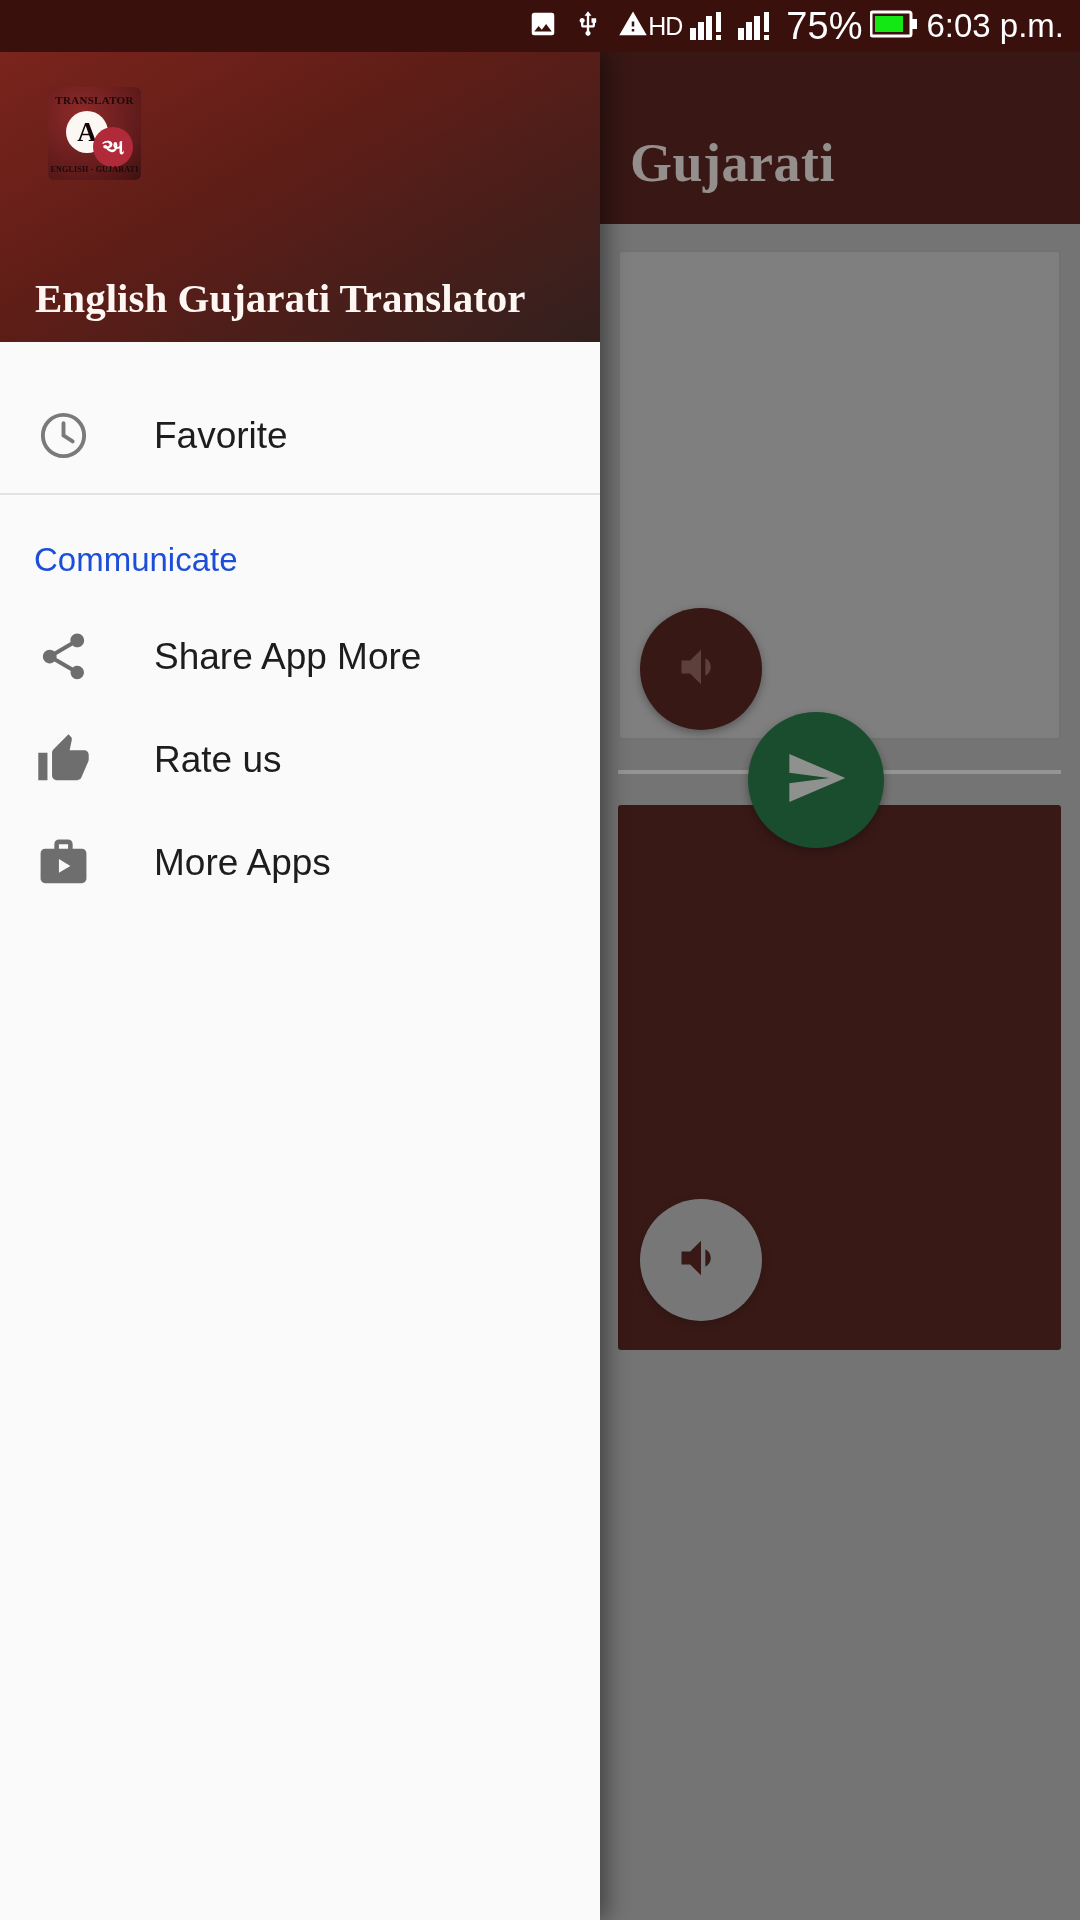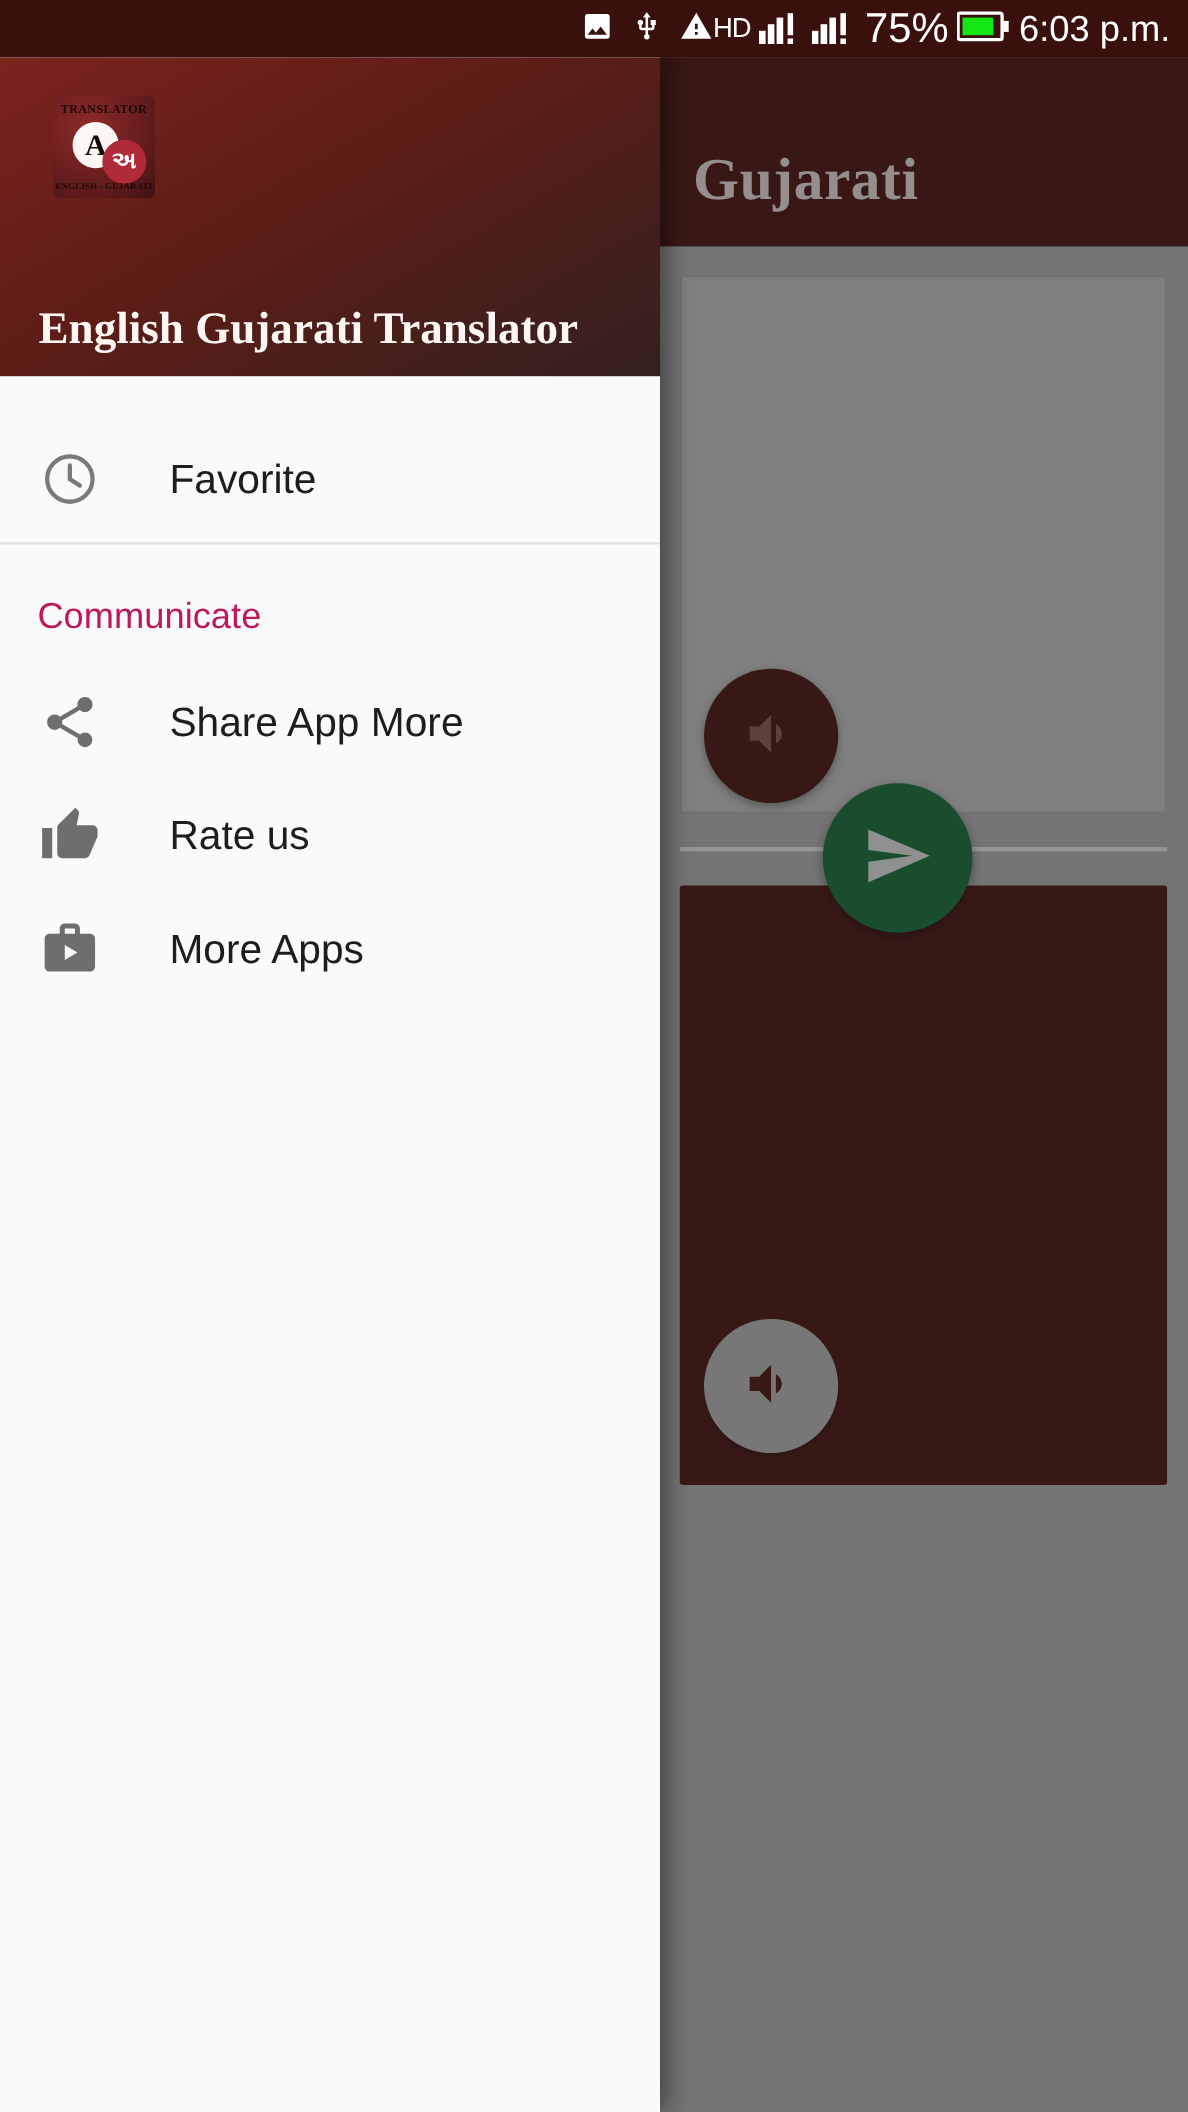--- a/index.html
+++ b/index.html
@@ -127,21 +127,21 @@
   }
   .menu-icon {
     width: 58px; display: flex; align-items: center; justify-content: center;
     color: #6e6e6e;
   }
   .menu-label {
     margin-left: 62px; font-size: 37px; color: #1d1d1d;
   }
   #menu-divider { height: 2px; background: #e2e2e2; margin: 6px 0 0 0; }
   #section-label {
-    padding: 46px 0 26px 34px; font-size: 33px; color: #be185d;
+    padding: 46px 0 26px 34px; font-size: 33px; color: #1d4ed8;
   }
   .spacer-top { height: 42px; }
 </style>
 </head>
 <body>
 
 <div id="screen">
 
   <div id="bg-app">
 

